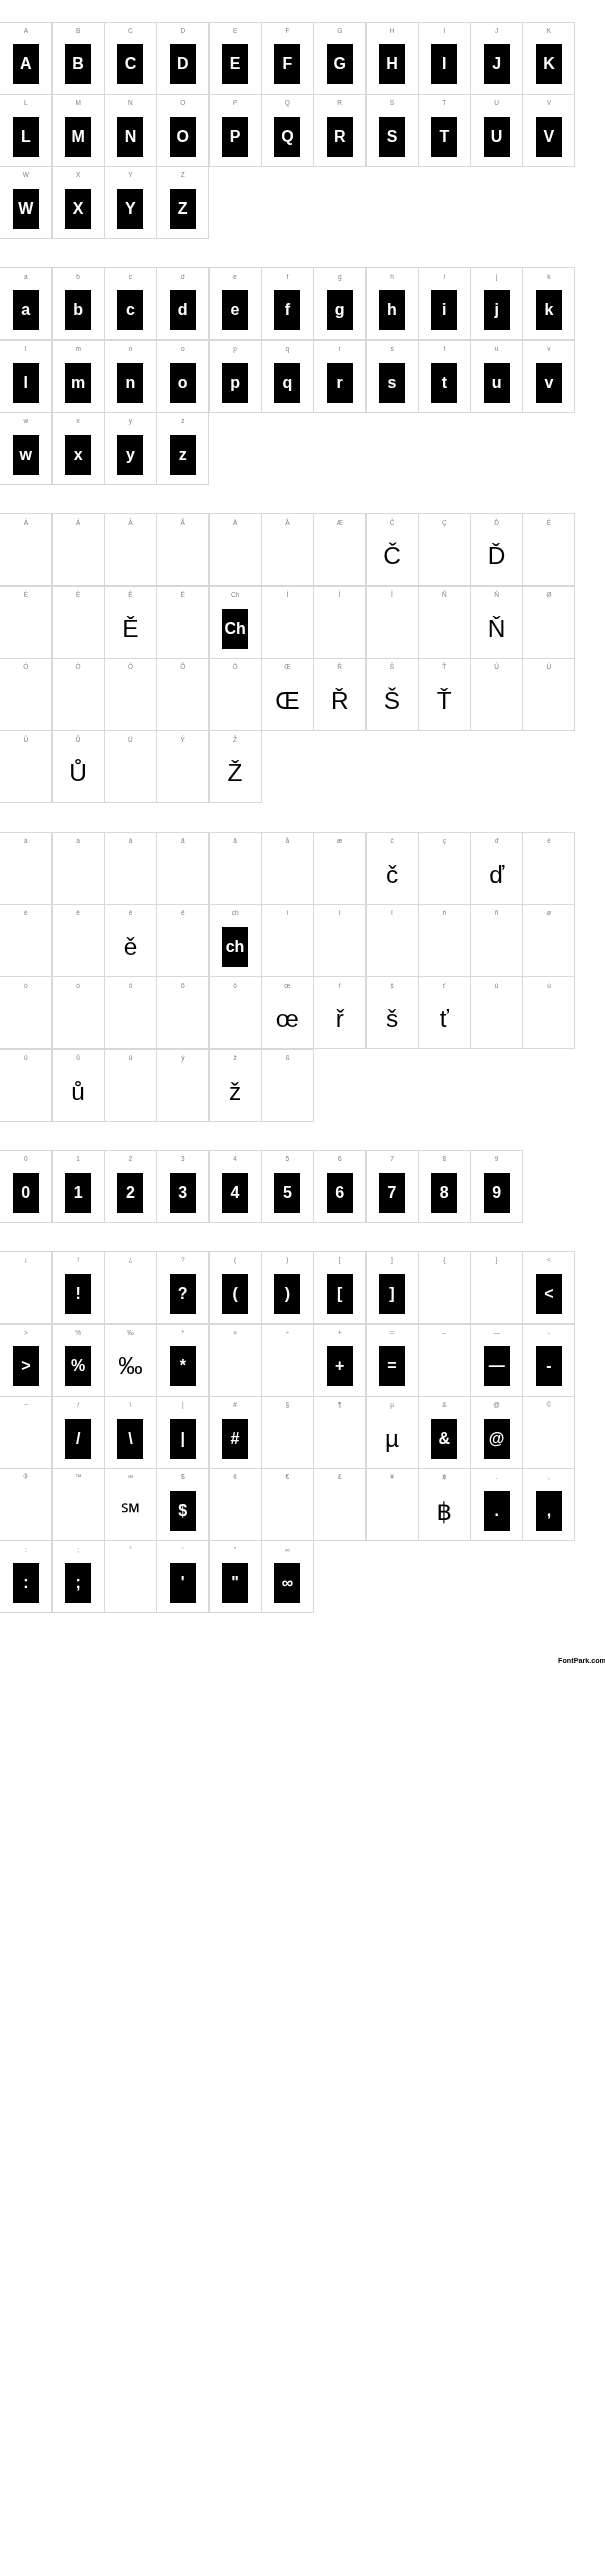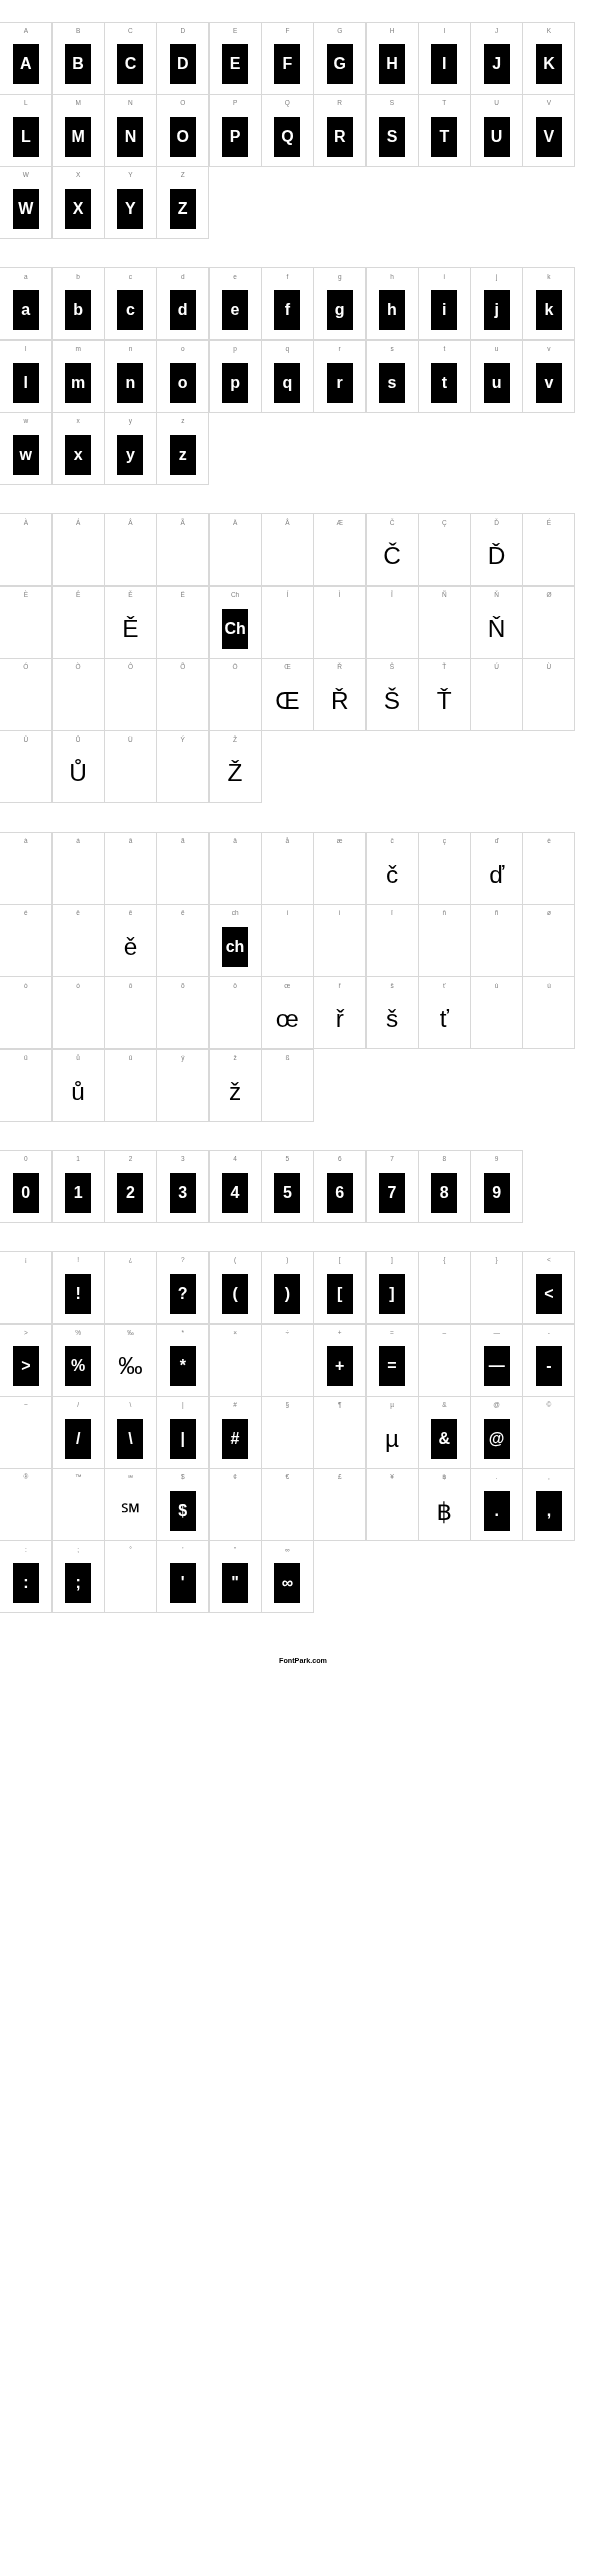--- a/index.html
+++ b/index.html
@@ -3,21 +3,21 @@
 <meta charset="utf-8">
 <style>
   html,body{margin:0;padding:0;background:#fff;font-family:Arial,Helvetica,sans-serif}
   .page{width:606px;margin:0 auto;padding:21.5px 0 0 0}
   .section{display:flex;flex-wrap:wrap;margin-bottom:29px}
   .cell{width:53px;height:73px;border:0.7px solid #d8d8d8;margin:0 0 -0.7px -0.7px;position:relative;box-sizing:border-box;display:flex;flex-direction:column;align-items:center;justify-content:flex-start}
   .lbl{font-size:6.5px;color:#808080;margin-top:4.3px;height:8.6px}
   .glyph{flex:1;display:flex;align-items:center;justify-content:center;width:100%}
   .blk{background:#000;color:#fff;font-size:16px;font-weight:bold;width:26px;height:40px;display:flex;align-items:center;justify-content:center}
   .fallback{font-size:24.4px;color:#000}
-  .footer{text-align:center;font-size:7.2px;font-weight:bold;color:#000;padding:14.3px 0}
+  .footer{text-align:right;font-size:7.2px;font-weight:bold;color:#000;padding:14.3px 0}
 </style>
 </head>
 <body>
 
 <div class="page">
   <div id="groups">
       <div class="section">
         <div class="cell">
           <div class="lbl">A</div>
           <div class="glyph">

